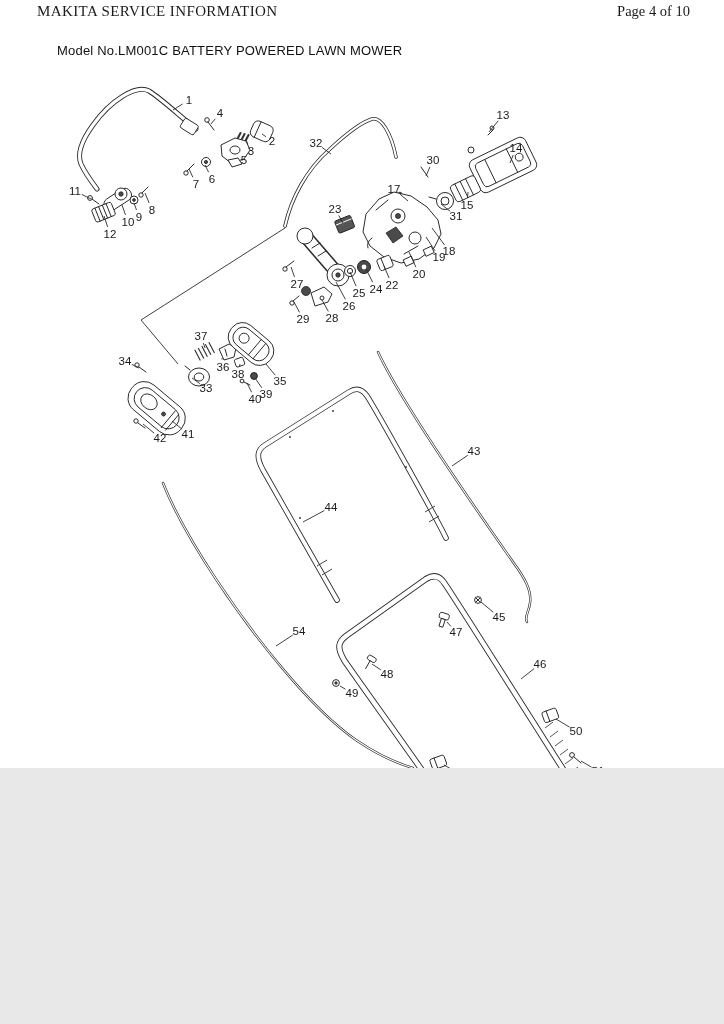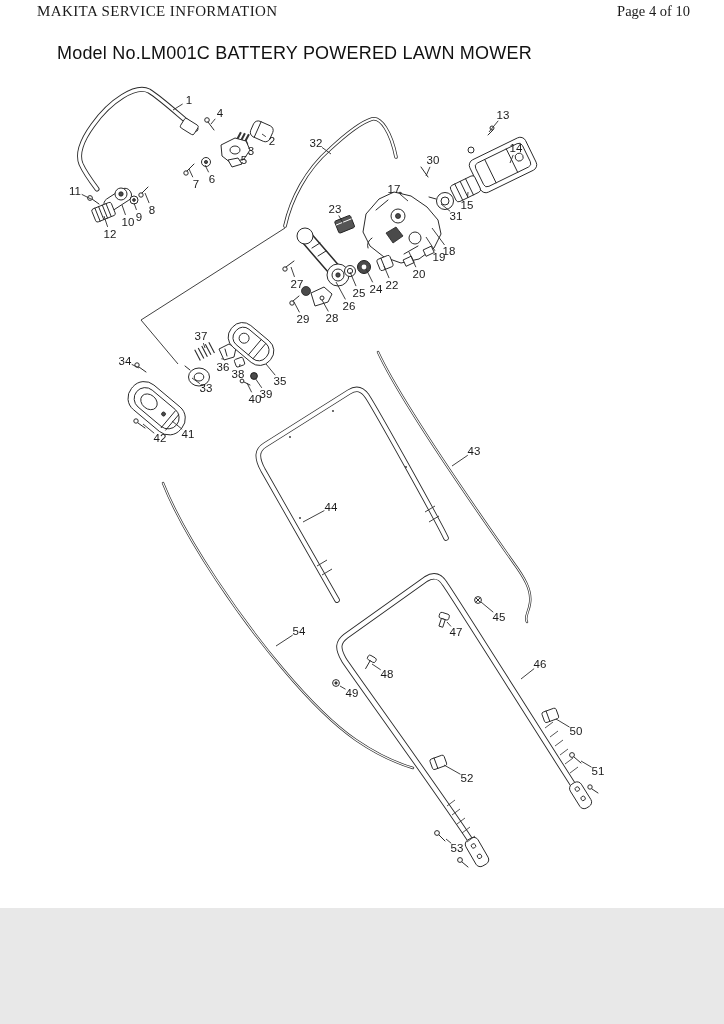--- a/index.html
+++ b/index.html
@@ -1,30 +1,30 @@
 <!DOCTYPE html>
 <html><head>
 <meta charset="utf-8">
 <style>
   html,body{margin:0;padding:0;background:#e8e8e8;}
   .page{
-    position:relative;width:724px;height:908px;background:#ffffff;
+    position:relative;width:724px;height:768px;background:#ffffff;
     font-family:"Liberation Sans",sans-serif;color:#1a1a1a;overflow:hidden;
     margin:0 auto;
   }
   .header{
     position:absolute;top:3px;left:37px;right:34px;
     display:flex;justify-content:space-between;align-items:baseline;
     font-family:"Liberation Serif",serif;
   }
   .header-title{font-size:15px;letter-spacing:0.4px;}
   .page-indicator{font-size:14.5px;}
   .model-title{
     position:absolute;top:43px;left:57px;
-    font-family:"Liberation Sans",sans-serif;font-size:18px;
+    font-family:"Liberation Sans",sans-serif;font-size:13px;
     letter-spacing:0.2px;color:#111;
   }
   svg{position:absolute;top:0;left:0;}
   svg *{vector-effect:non-scaling-stroke;}
   .art{stroke:#2b2b2b;stroke-width:1;fill:none;stroke-linecap:round;stroke-linejoin:round;}
   .w{fill:#ffffff;stroke:#2b2b2b;stroke-width:1;}
   .dk{fill:#4a4a4a;stroke:#222222;stroke-width:0.8;}
   .tube-o{fill:none;stroke:#2b2b2b;stroke-linecap:round;stroke-linejoin:round;}
   .tube-i{fill:none;stroke:#ffffff;stroke-linecap:round;stroke-linejoin:round;}
   .thin{fill:none;stroke:#2b2b2b;stroke-width:0.9;}

